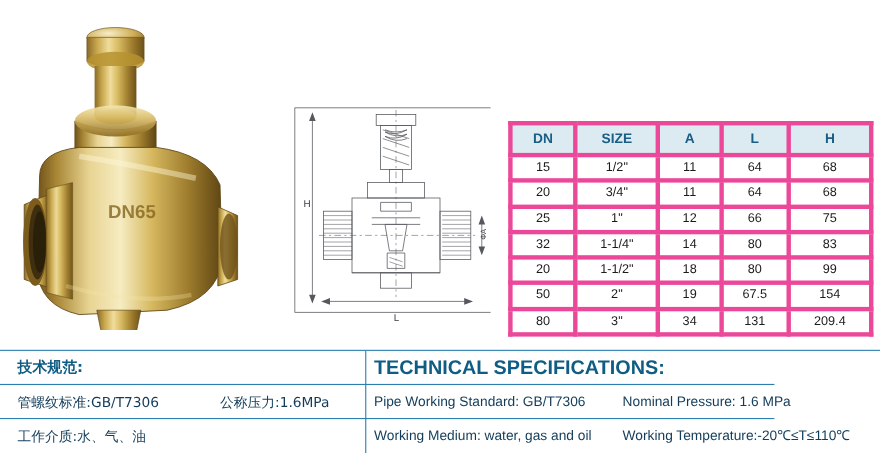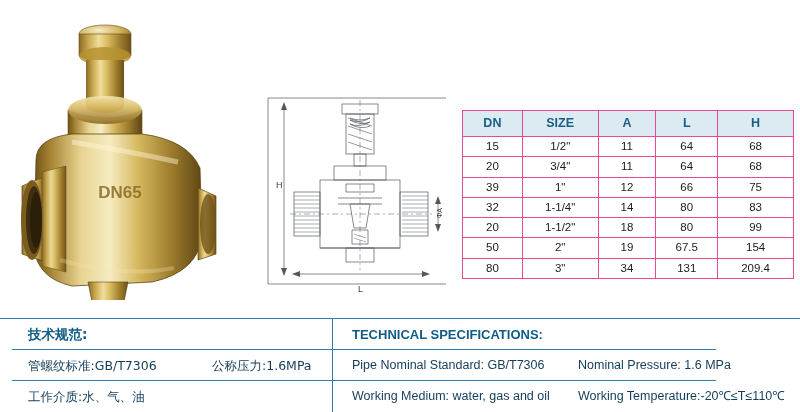--- a/index.html
+++ b/index.html
@@ -41,21 +41,21 @@
   .spec-table {
     position: absolute;
     left: 462px;
     top: 110px;
     width: 332px;
     border-collapse: collapse;
     font-size: 11.5px;
     color: #1b1b1b;
   }
   .spec-table th, .spec-table td {
-    border: 1px solid #ec4899;
+    border: 4px solid #ec4899;
     text-align: center;
     height: 19.3px;
     padding: 0;
     font-weight: normal;
     line-height: 19.3px;
   }
   .spec-table thead th {
     background: #dceaf2;
     color: #1a5e86;
     font-weight: bold;
@@ -74,21 +74,21 @@
     position: absolute;
     left: 0;
     top: 318px;
     width: 800px;
     height: 94px;
     border-top: 1px solid #2a7fb0;
     box-sizing: border-box;
   }
   .notes-row {
     position: absolute;
-    left: 12px;
+    left: 0;
     width: 704px;
     height: 31px;
     border-bottom: 1px solid #2a7fb0;
     box-sizing: border-box;
   }
   .notes-row.r1 { top: 0; }
   .notes-row.r2 { top: 31px; }
   .notes-row.r3 { top: 62px; border-bottom: none; }
 
   .cell {
@@ -96,21 +96,21 @@
     top: 0;
     height: 31px;
     line-height: 31px;
     white-space: nowrap;
     color: #123c5a;
     font-size: 12.5px;
   }
   .cell.head {
     font-weight: bold;
     color: #0f5c84;
-    font-size: 13px;
+    font-size: 18px;
   }
   .cell.cn-head {
     font-weight: bold;
     color: #0f5c84;
     font-size: 13.5px;
   }
   .col-a { left: 16px; }
   .col-b { left: 200px; }
   .col-c { left: 340px; }
   .col-d { left: 566px; }
@@ -278,21 +278,21 @@
         <td>68</td>
       </tr>
       <tr>
         <td>20</td>
         <td>3/4"</td>
         <td>11</td>
         <td>64</td>
         <td>68</td>
       </tr>
       <tr>
-        <td>39</td>
+        <td>25</td>
         <td>1"</td>
         <td>12</td>
         <td>66</td>
         <td>75</td>
       </tr>
       <tr>
         <td>32</td>
         <td>1-1/4"</td>
         <td>14</td>
         <td>80</td>
@@ -326,21 +326,21 @@
     <div class="sep-v v1"></div>
 
     <div class="notes-row r1">
       <div class="cell cn-head col-a cn">技术规范:</div>
       <div class="cell head col-c">TECHNICAL SPECIFICATIONS:</div>
     </div>
 
     <div class="notes-row r2">
       <div class="cell col-a cn">管螺纹标准:GB/T7306</div>
       <div class="cell col-b cn">公称压力:1.6MPa</div>
-      <div class="cell col-c">Pipe Nominal Standard: GB/T7306</div>
+      <div class="cell col-c">Pipe Working Standard: GB/T7306</div>
       <div class="cell col-d">Nominal Pressure: 1.6 MPa</div>
     </div>
 
     <div class="notes-row r3">
       <div class="cell col-a cn">工作介质:水、气、油</div>
       <div class="cell col-c">Working Medium: water, gas and oil</div>
       <div class="cell col-d">Working Temperature:-20℃≤T≤110℃</div>
     </div>
   </div>
 

